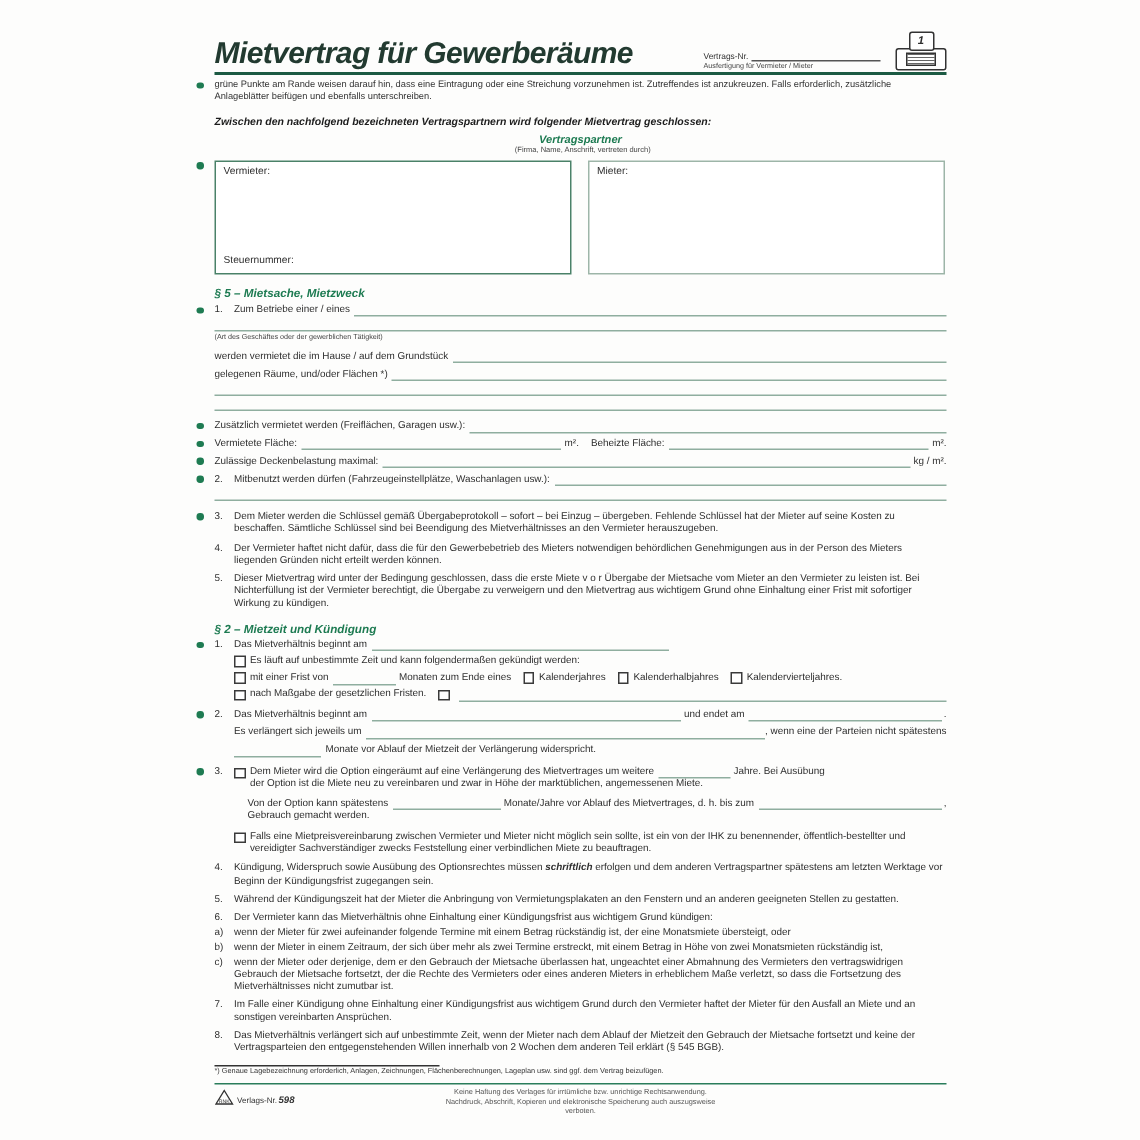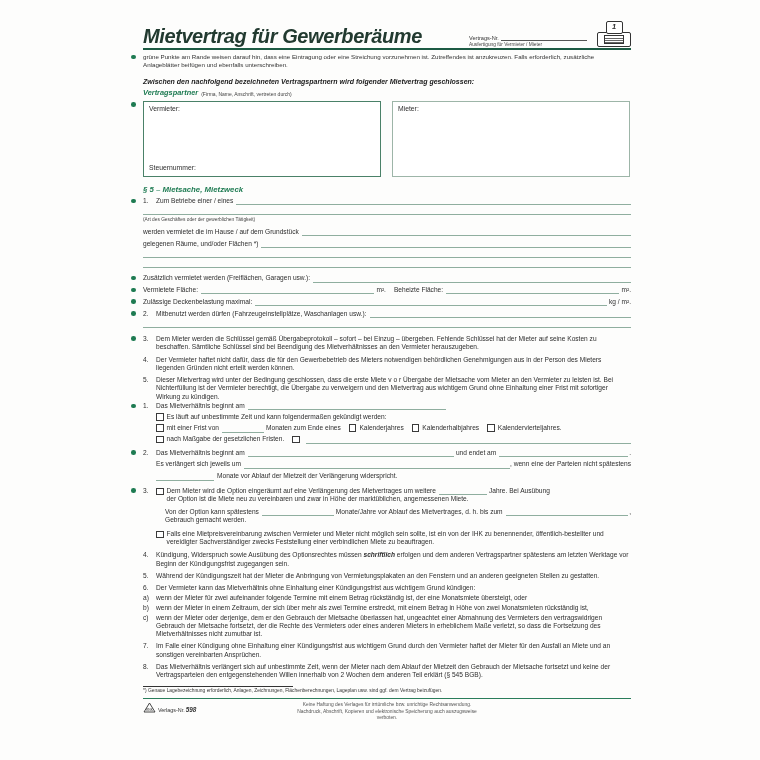--- a/index.html
+++ b/index.html
@@ -16,21 +16,21 @@
   .copyicon{width:34px;margin-left:10px;margin-top:1px;}
   .tab1{width:15px;height:11px;border:1px solid #333;border-radius:2px;margin:0 auto;text-align:center;
     font-size:7.5px;font-weight:bold;font-style:italic;line-height:10px;background:#fff;position:relative;z-index:2;}
   .printer{width:32px;height:13px;border:1px solid #333;border-radius:2px;margin:-2px auto 0;background:#fff;
     display:flex;align-items:center;justify-content:center;}
   .stripes{width:18px;height:7px;border:0.6px solid #333;
     background:repeating-linear-gradient(0deg,#666 0 0.8px,transparent 0.8px 2.2px);}
   .title-rule{border-top:2.4px solid #1c5a43;margin-top:1px;}
   .note{margin:3px 0 0;font-size:6.2px;line-height:7.8px;color:#333;}
   .intro{margin:9px 0 0;font-size:7px;font-weight:bold;font-style:italic;color:#1c1c1c;}
-  .partner{margin:3px 0 0;display:flex;align-items:flex-end;}
+  .partner{margin:3px 0 0;display:flex;align-items:center;flex-direction:column;}
   .partner .plabel{font-size:7.4px;font-weight:bold;font-style:italic;color:#1e7b52;}
   .partner .phint{font-size:5px;color:#444;margin-left:3px;}
   
   .dotted{position:relative;}
   .dot{position:absolute;left:-12px;top:1.5px;width:4.6px;height:4.6px;border-radius:50%;background:#1e7b52;}
   
   .boxes{display:flex;margin-top:4px;}
   .pbox{height:76px;font-size:6.8px;padding:3px 5px;box-sizing:border-box;position:relative;background:#fff;}
   .pbox.v{width:238px;border:1px solid #4a8168;}
   .pbox.m{width:238px;border:1px solid #9db5a8;margin-left:11px;}
@@ -168,20 +168,21 @@
     <div class="para">
       <span class="num">4.</span>
       <span class="ptxt">Der Vermieter haftet nicht dafür, dass die für den Gewerbebetrieb des Mieters notwendigen behördlichen Genehmigungen aus in der Person des Mieters liegenden Gründen nicht erteilt werden können.</span>
     </div>
     <div class="para">
       <span class="num">5.</span>
       <span class="ptxt">Dieser Mietvertrag wird unter der Bedingung geschlossen, dass die erste Miete  v o r  Übergabe der Mietsache vom Mieter an den Vermieter zu leisten ist. Bei Nichterfüllung ist der Vermieter berechtigt, die Übergabe zu verweigern und den Mietvertrag aus wichtigem Grund ohne Einhaltung einer Frist mit sofortiger Wirkung zu kündigen.</span>
     </div>
   </div>
 
+  <div class="sec">§ 2 – Mietzeit und Kündigung</div>
   <div class="t">
     <div class="row dotted" style="margin-top:1px;width:62%">
       <span class="dot"></span>
       <span class="num">1.</span>
       <span class="lbl">Das Mietverhältnis beginnt am</span>
       <span class="blank"></span>
     </div>
     <div class="cbrow ind">
       <span class="cb"></span>
       <span class="lbl">Es läuft auf unbestimmte Zeit und kann folgendermaßen gekündigt werden:</span>

